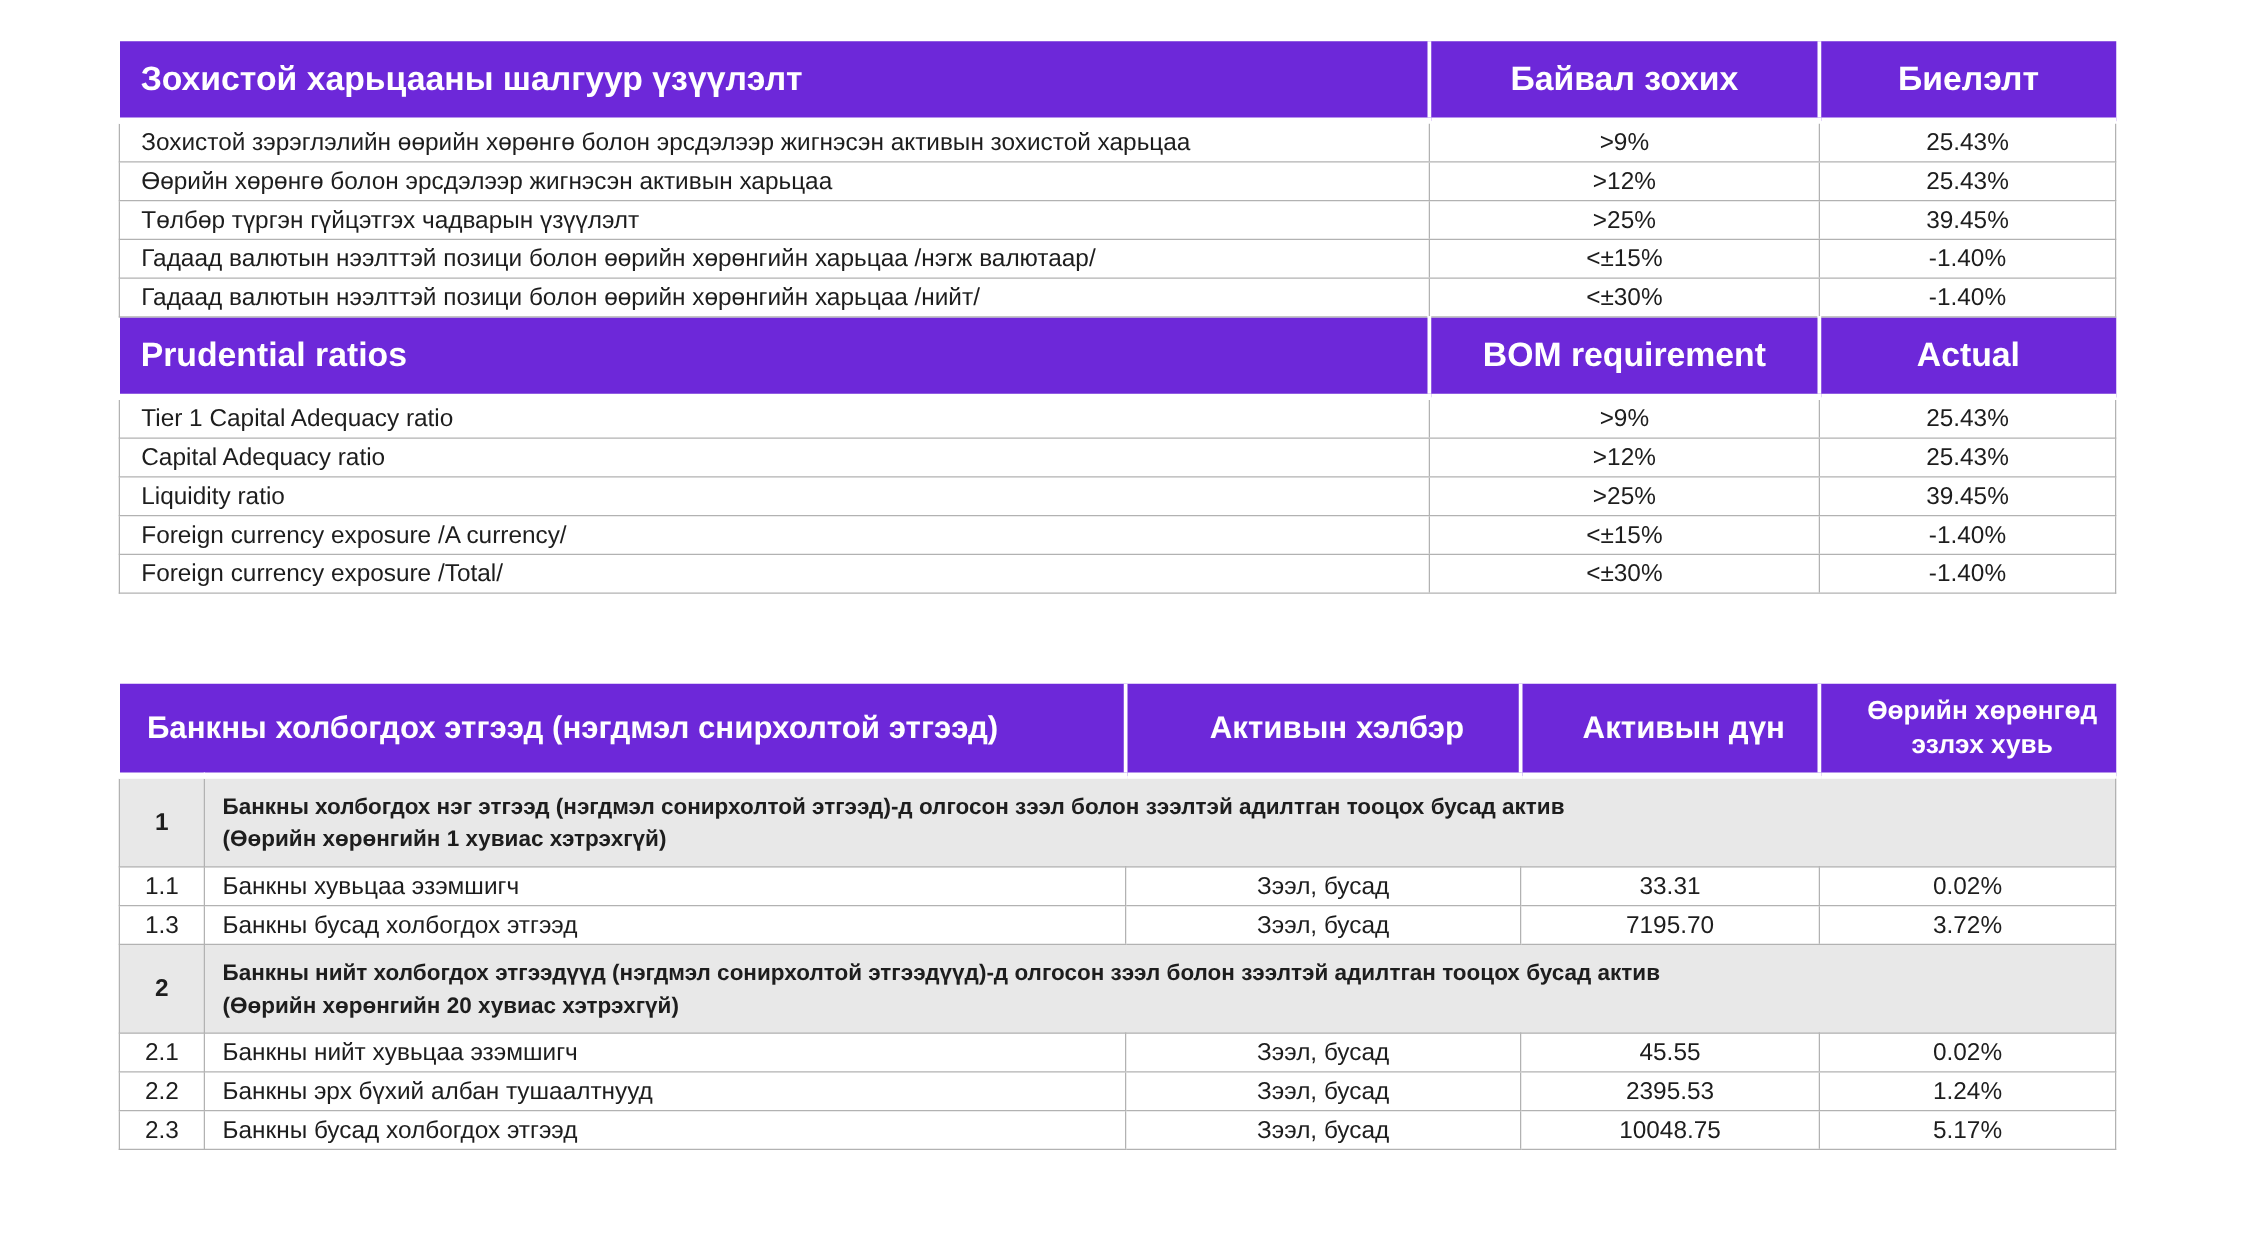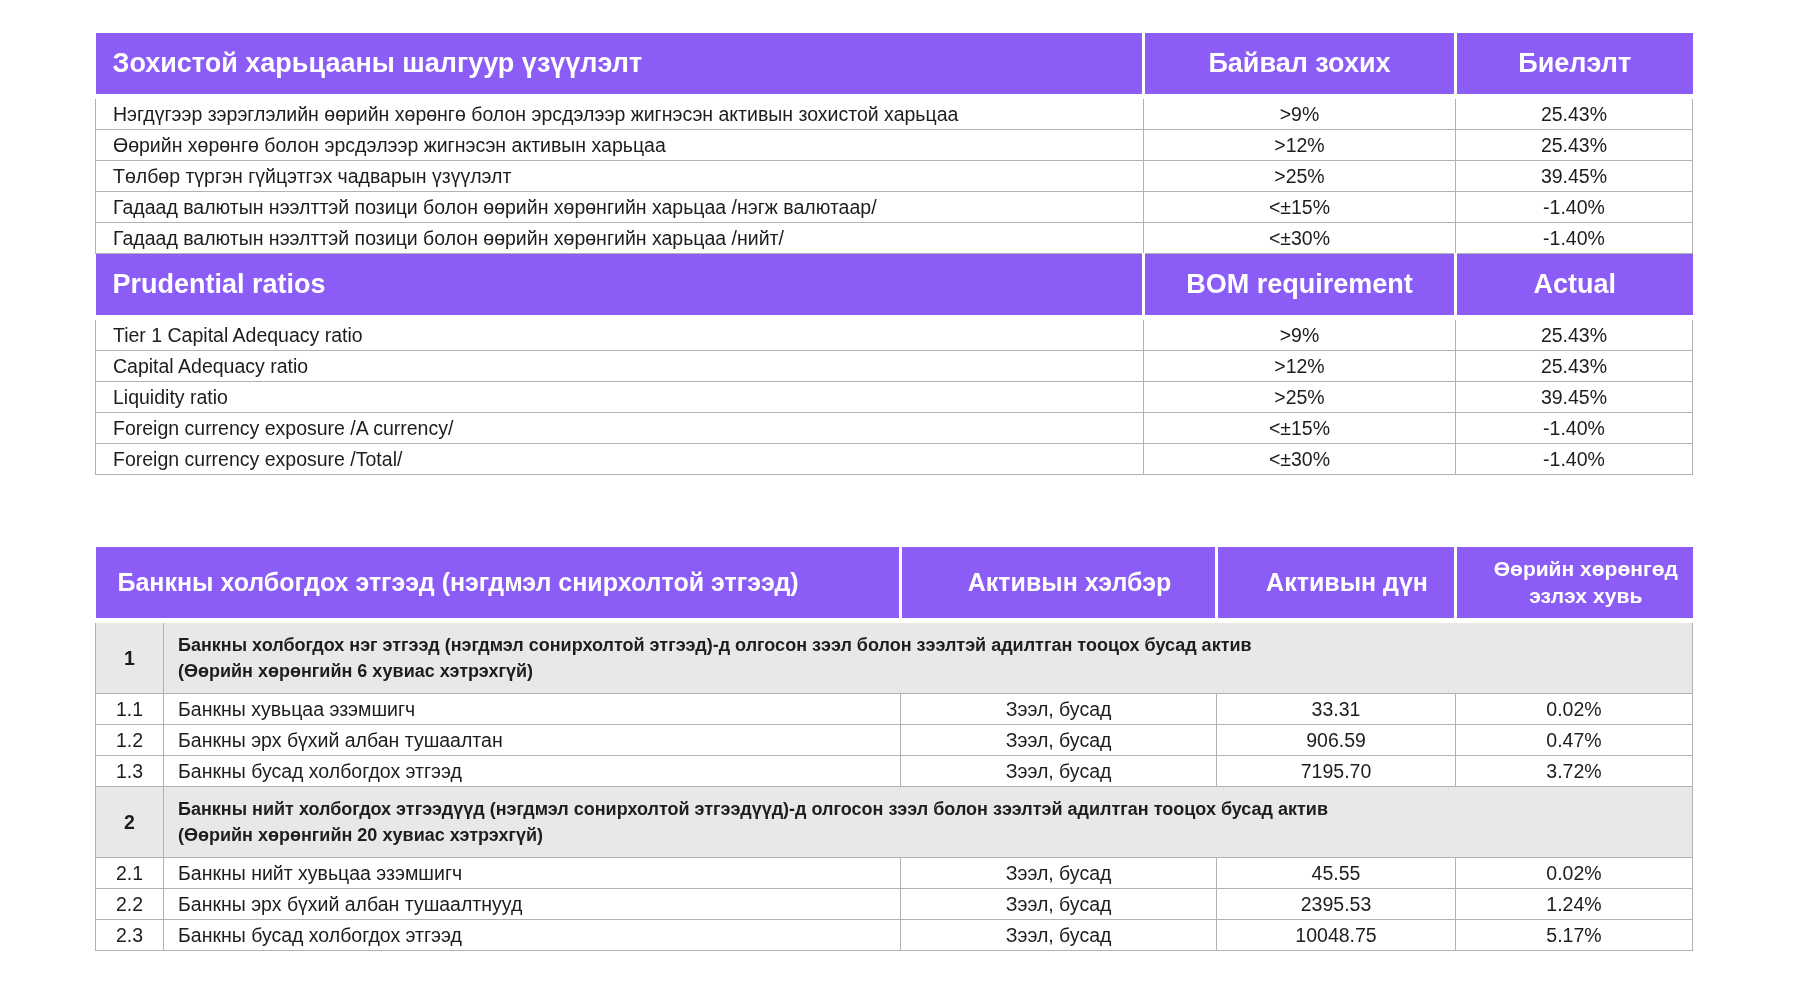--- a/index.html
+++ b/index.html
@@ -22,21 +22,21 @@
     top: 33px;
     width: 1597px;
   }
   table.tbl {
     border-collapse: collapse;
     table-layout: fixed;
     width: 1597px;
   }
   
   tr.ghead th {
-    background: #8b5cf6;
+    background: #6d28d9;
     color: #ffffff;
     font-weight: bold;
     vertical-align: middle;
     border-bottom: 5px solid #ffffff;
   }
   tr.ghead th + th { border-left: 3px solid #ffffff; }
   .t1 tr.ghead th { height: 61px; font-size: 27px; }
   .t2 tr.ghead th { height: 71px; font-size: 25px; padding-left: 22px; }
   .t2 tr.ghead th.small { font-size: 21px; line-height: 1.25; }
   th.left, td.left { text-align: left; padding-left: 17px; }
@@ -88,21 +88,21 @@
           <col style="width:312px">
           <col style="width:237px">
         </colgroup>
       <tbody>
           <tr class="ghead">
         <th class="left">Зохистой харьцааны шалгуур үзүүлэлт</th>
         <th>Байвал зохих</th>
         <th>Биелэлт</th>
       </tr>
       <tr class="drow">
-        <td class="left">Нэгдүгээр зэрэглэлийн өөрийн хөрөнгө болон эрсдэлээр жигнэсэн активын зохистой харьцаа</td>
+        <td class="left">Зохистой зэрэглэлийн өөрийн хөрөнгө болон эрсдэлээр жигнэсэн активын зохистой харьцаа</td>
         <td>&gt;9%</td>
         <td>25.43%</td>
       </tr>
       <tr class="drow">
         <td class="left">Өөрийн хөрөнгө болон эрсдэлээр жигнэсэн активын харьцаа</td>
         <td>&gt;12%</td>
         <td>25.43%</td>
       </tr>
       <tr class="drow">
         <td class="left">Төлбөр түргэн гүйцэтгэх чадварын үзүүлэлт</td>
@@ -168,36 +168,29 @@
         <th class="left" colspan="2">Банкны холбогдох этгээд (нэгдмэл снирхолтой этгээд)</th>
         <th>Активын хэлбэр</th>
         <th>Активын дүн</th>
         <th class="small">Өөрийн хөрөнгөд эзлэх хувь</th>
       </tr>
 
       <tr class="grow">
         <td class="gnum">1</td>
         <td class="gtext" colspan="4">
           <div>Банкны холбогдох нэг этгээд (нэгдмэл сонирхолтой этгээд)-д олгосон зээл болон зээлтэй адилтган тооцох бусад актив</div>
-          <div>(Өөрийн хөрөнгийн 6 хувиас хэтрэхгүй)</div>
+          <div>(Өөрийн хөрөнгийн 1 хувиас хэтрэхгүй)</div>
         </td>
       </tr>
       <tr class="drow">
         <td class="num">1.1</td>
         <td class="desc">Банкны хувьцаа эзэмшигч</td>
         <td>Зээл, бусад</td>
         <td>33.31</td>
         <td>0.02%</td>
-      </tr>
-      <tr class="drow">
-        <td class="num">1.2</td>
-        <td class="desc">Банкны эрх бүхий албан тушаалтан</td>
-        <td>Зээл, бусад</td>
-        <td>906.59</td>
-        <td>0.47%</td>
       </tr>
       <tr class="drow">
         <td class="num">1.3</td>
         <td class="desc">Банкны бусад холбогдох этгээд</td>
         <td>Зээл, бусад</td>
         <td>7195.70</td>
         <td>3.72%</td>
       </tr>
 
       <tr class="grow">

